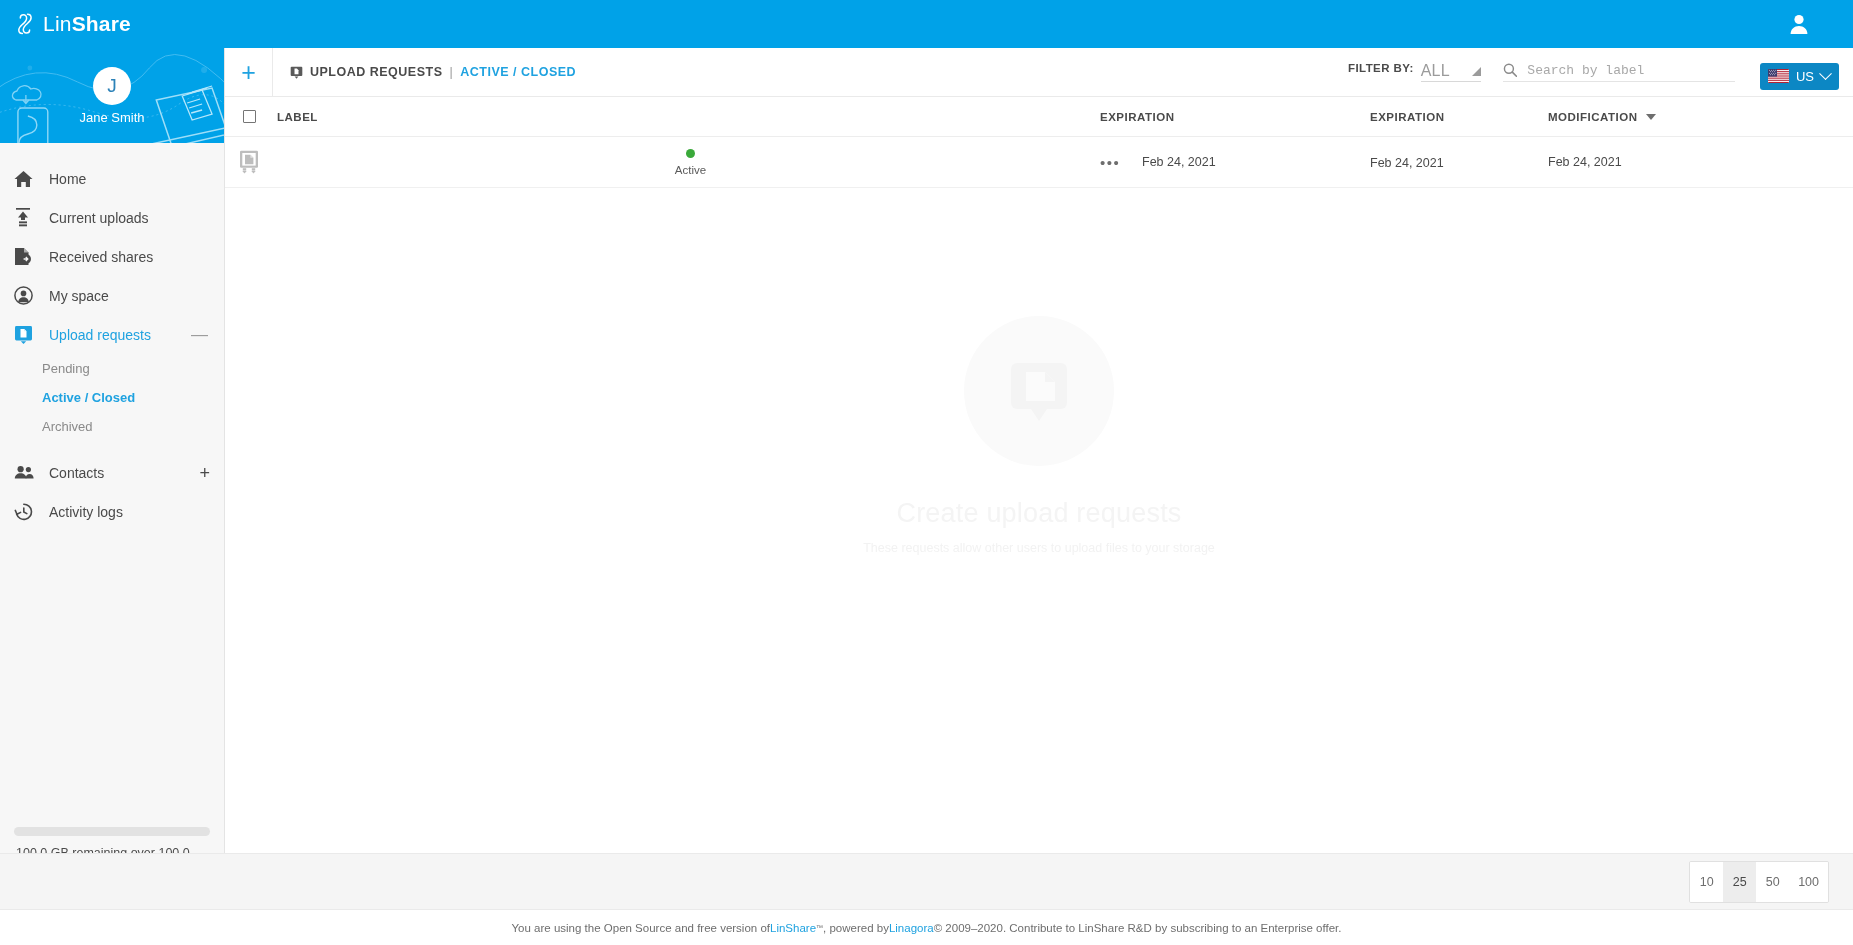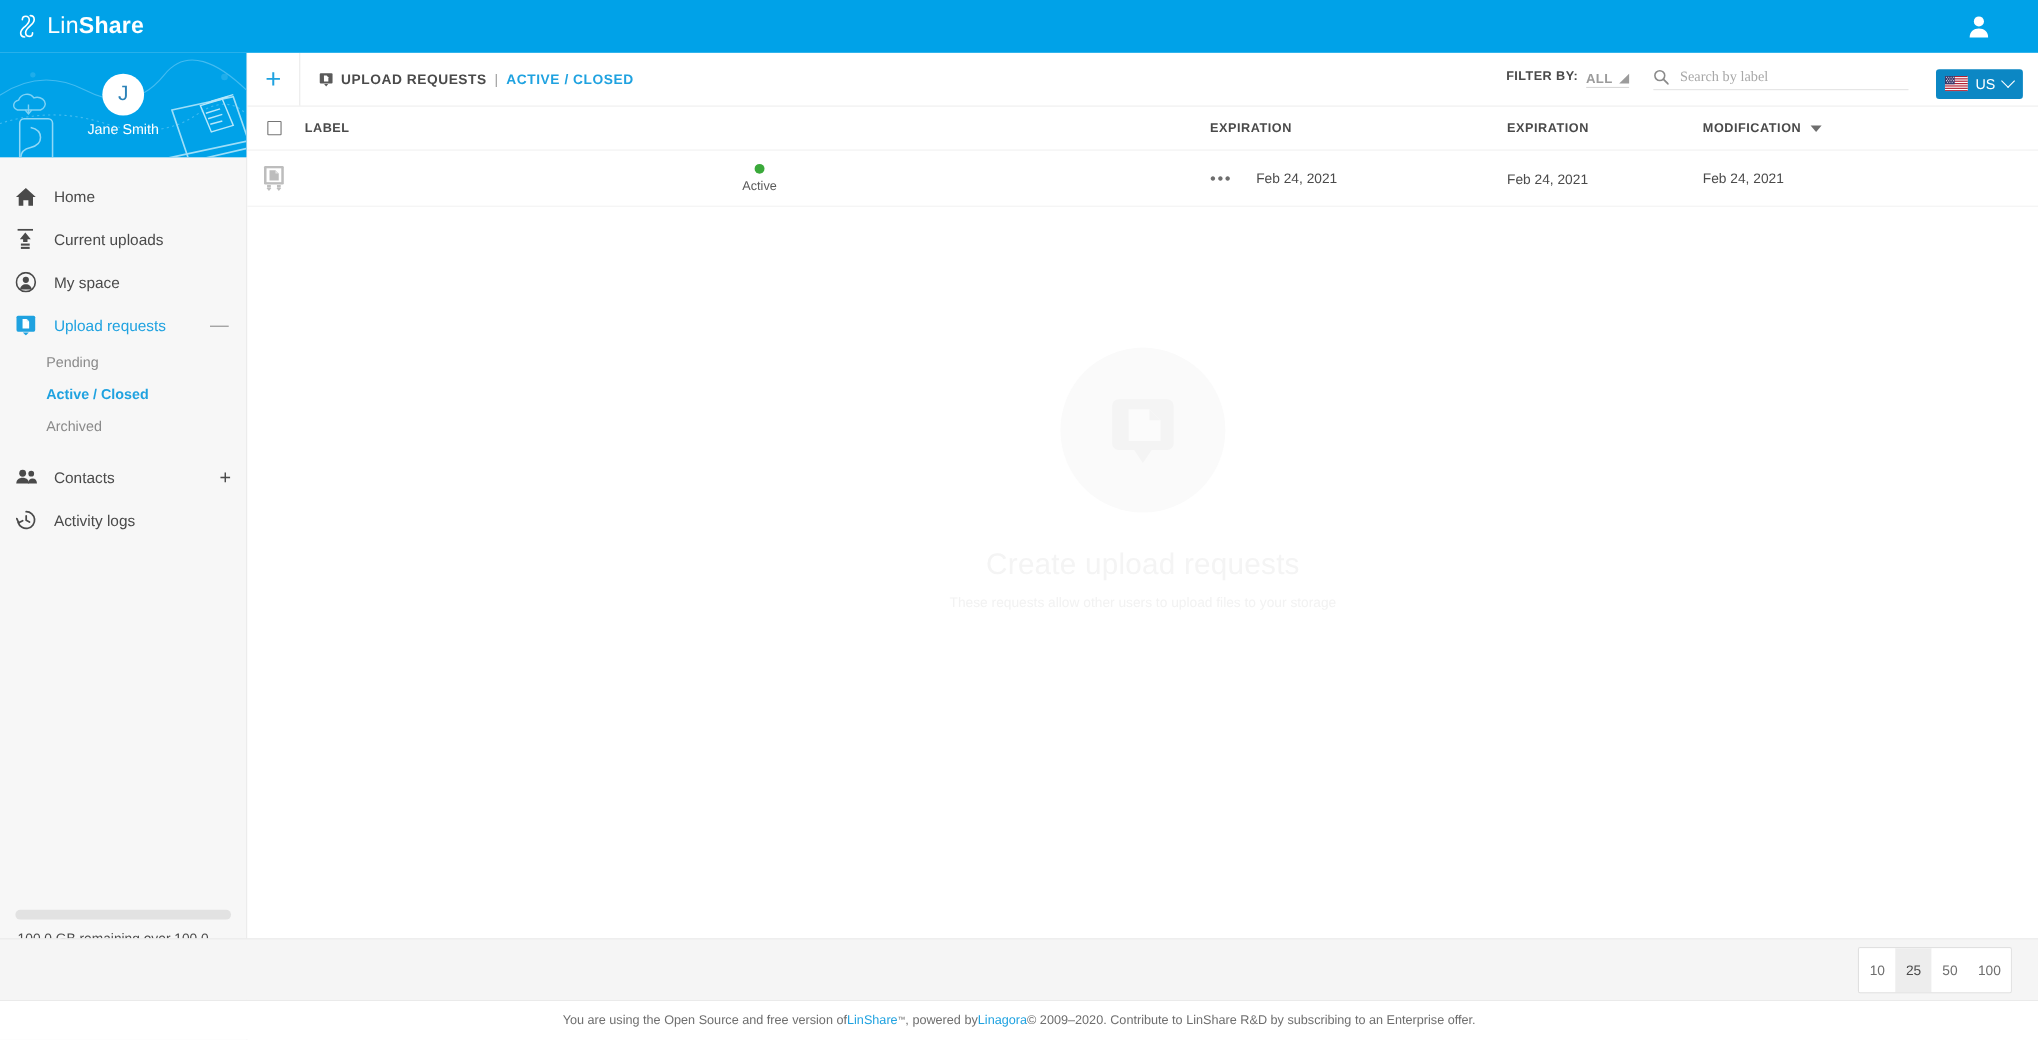--- a/index.html
+++ b/index.html
@@ -97,28 +97,28 @@
   }
   .breadcrumb {
     display: flex; align-items: center; gap: 7px; padding-left: 17px;
     font-size: 12.5px; font-weight: 700; letter-spacing: .5px; color: #4A4A4A;
   }
   .breadcrumb .crumb-sep { color: #9B9B9B; font-weight: 400; }
   .breadcrumb .crumb-active { color: #1FA2E0; }
   .toolbar-right { margin-left: auto; display: flex; align-items: center; padding-right: 14px; gap: 0; }
   .filter-by { display: flex; align-items: flex-start; gap: 7px; font-size: 11.5px; font-weight: 700;
                letter-spacing: .4px; color: #4A4A4A; margin-right: 22px; cursor: pointer; }
-  .filter-val { font-weight: 700; font-size: 12px; color: #9B9B9B; border-bottom: 1px solid #D8D8D8;
-                padding-bottom: 1px; display: flex; align-items: center; gap: 6px; letter-spacing: .3px; }
+  .filter-val { font-weight: 400; font-size: 16px; color: #9B9B9B; border-bottom: 1px solid #D8D8D8;
+                padding-bottom: 1px; display: flex; align-items: center; gap: 22px; letter-spacing: .3px; }
   .tri-down { width: 0; height: 0; border-left: 9px solid transparent; border-bottom: 9px solid #9B9B9B; }
   .search-box { display: flex; align-items: center; gap: 10px; width: 232px;
                 border-bottom: 1px solid #E4E4E4; padding-bottom: 3px; margin-right: 24px; }
   .search-box input {
     border: 0; outline: 0; font-size: 13px; color: #ec4899; width: 100%;
-    font-family: Liberation Serif, serif; background: transparent;
+    font-family: Liberation Mono, monospace; background: transparent;
   }
   .search-box input::placeholder { color: #A8A8A8; }
   .tool-ico { width: 40px; height: 40px; display: flex; align-items: center; justify-content: center; cursor: pointer; }
 
   
   .thead {
     height: 40px; display: flex; align-items: center; border-bottom: 1px solid #EDEDED;
     font-size: 11.5px; font-weight: 700; letter-spacing: .5px; color: #4A4A4A; background: #fff;
   }
   .col-check { width: 48px; flex: 0 0 48px; display: flex; align-items: center; justify-content: center; }
@@ -303,20 +303,31 @@
             <svg width="18" height="19" viewBox="0 0 18 19">
               <rect x="2" y="0" width="14" height="1.7" fill="#4A4A4A"></rect>
               <path d="M9 3.4 L14 9.4 L11 9.4 L11 12 L7 12 L7 9.4 L4 9.4 Z" fill="#4A4A4A"></path>
               <rect x="5" y="13.4" width="8" height="1.9" fill="#4A4A4A"></rect>
               <rect x="5" y="16.4" width="8" height="1.9" fill="#4A4A4A"></rect>
             </svg>
           </span>
           <span class="nav-label">Current uploads</span>
         </div>
 
+        <div class="nav-item">
+          <span class="nav-ico">
+            <svg width="17" height="19" viewBox="0 0 17 19">
+              <path d="M1 1 L10 1 L14.5 5.5 L14.5 18 L1 18 Z" fill="#4A4A4A"></path>
+              <path d="M10 1 L10 5.5 L14.5 5.5 Z" fill="#FFF" opacity=".55"></path>
+              <circle cx="12" cy="12" r="5" fill="#4A4A4A"></circle>
+              <path d="M9.6 12 h4 M11.8 10 l2 2 l-2 2" stroke="#F7F7F7" stroke-width="1.3" fill="none"></path>
+            </svg>
+          </span>
+          <span class="nav-label">Received shares</span>
+        </div>
 
         <div class="nav-item">
           <span class="nav-ico">
             <svg width="19" height="19" viewBox="0 0 19 19">
               <circle cx="9.5" cy="9.5" r="8.6" fill="none" stroke="#4A4A4A" stroke-width="1.5"></circle>
               <circle cx="9.5" cy="7.4" r="2.8" fill="#4A4A4A"></circle>
               <path d="M4.3 16.2 c0-3.1 2.4-4.9 5.2-4.9 s5.2 1.8 5.2 4.9 z" fill="#4A4A4A"></path>
             </svg>
           </span>
           <span class="nav-label">My space</span>

